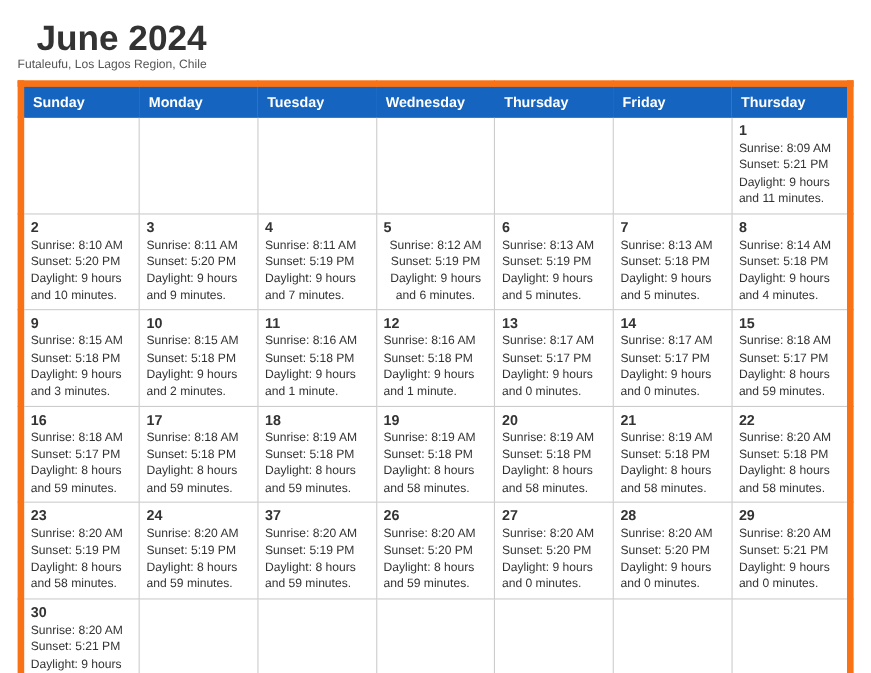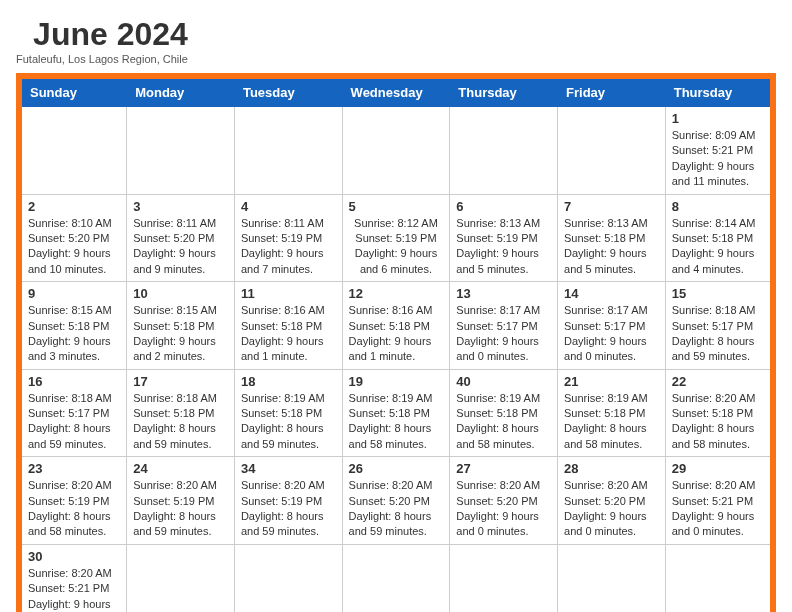--- a/index.html
+++ b/index.html
@@ -252,21 +252,21 @@
 and 59 minutes.</div>
         </td>
         <td>
           <span class="day-number">19</span>
           <div class="day-info" style="white-space: pre-line;">Sunrise: 8:19 AM
 Sunset: 5:18 PM
 Daylight: 8 hours
 and 58 minutes.</div>
         </td>
         <td>
-          <span class="day-number">40</span>
+          <span class="day-number">20</span>
           <div class="day-info" style="white-space: pre-line;">Sunrise: 8:19 AM
 Sunset: 5:18 PM
 Daylight: 8 hours
 and 58 minutes.</div>
         </td>
         <td>
           <span class="day-number">21</span>
           <div class="day-info" style="white-space: pre-line;">Sunrise: 8:19 AM
 Sunset: 5:18 PM
 Daylight: 8 hours
@@ -289,21 +289,21 @@
 and 58 minutes.</div>
         </td>
         <td>
           <span class="day-number">24</span>
           <div class="day-info" style="white-space: pre-line;">Sunrise: 8:20 AM
 Sunset: 5:19 PM
 Daylight: 8 hours
 and 59 minutes.</div>
         </td>
         <td>
-          <span class="day-number">34</span>
+          <span class="day-number">37</span>
           <div class="day-info" style="white-space: pre-line;">Sunrise: 8:20 AM
 Sunset: 5:19 PM
 Daylight: 8 hours
 and 59 minutes.</div>
         </td>
         <td>
           <span class="day-number">26</span>
           <div class="day-info" style="white-space: pre-line;">Sunrise: 8:20 AM
 Sunset: 5:20 PM
 Daylight: 8 hours

